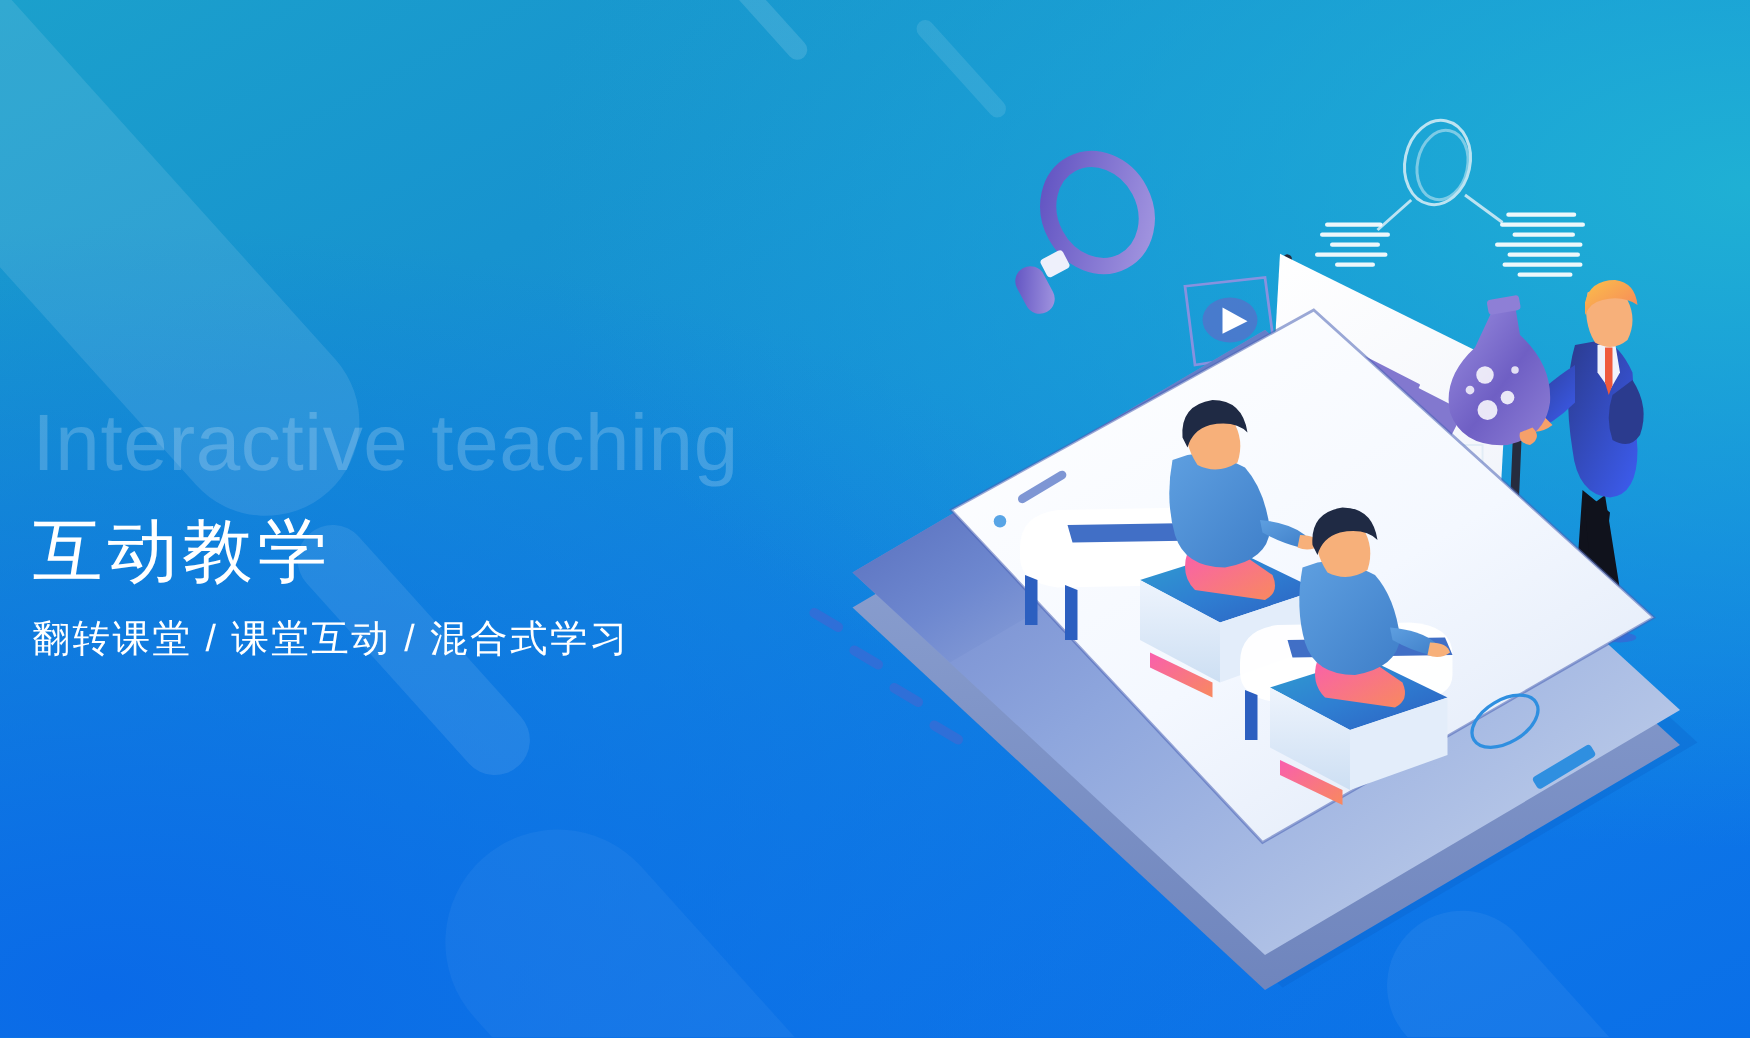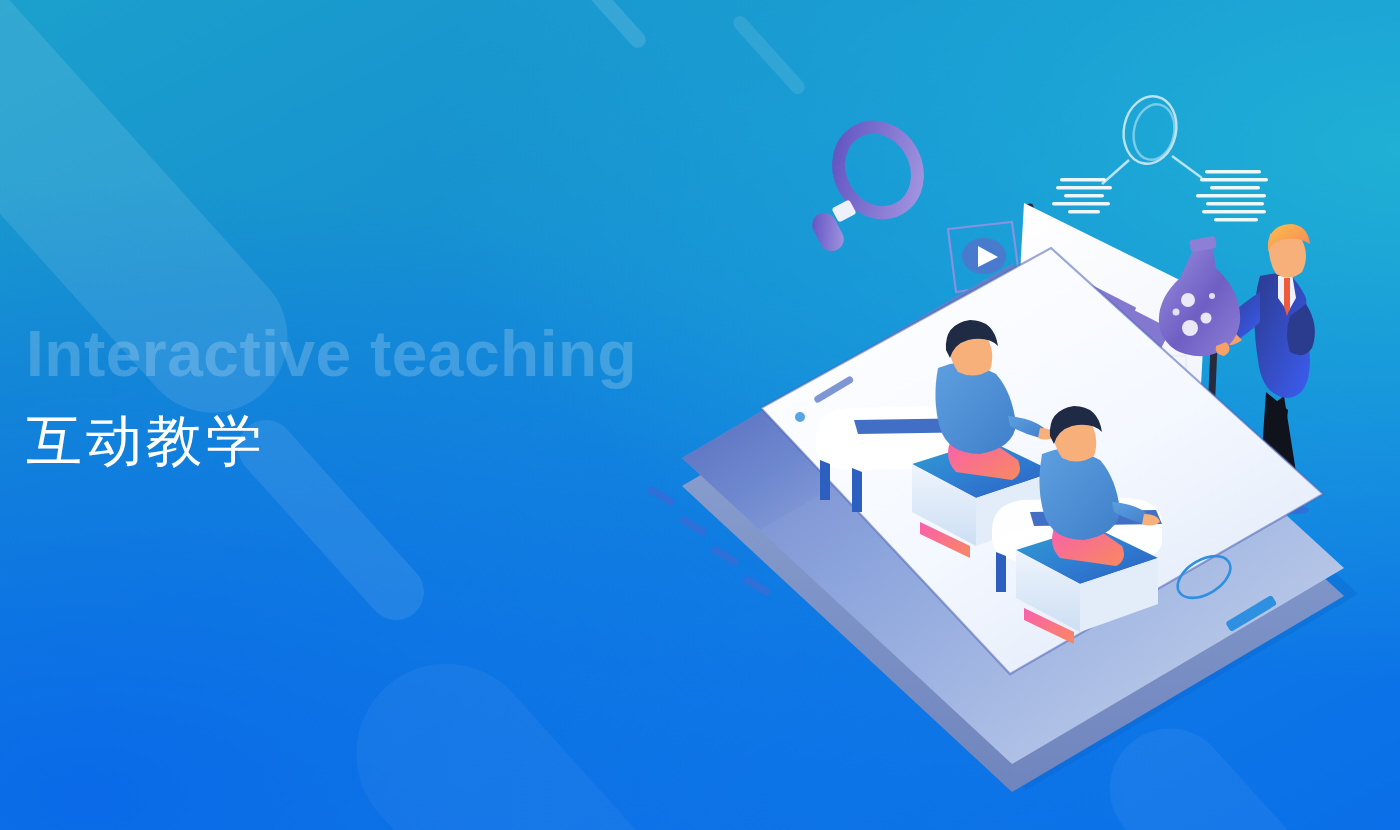--- a/index.html
+++ b/index.html
@@ -28,21 +28,21 @@
   .cap-d{ left:303px; top:395px; width:56px; height:250px;
           background:rgba(255,255,255,.09); transform:rotate(-42deg); }
   .cap-e{ left:1210px; top:690px; width:120px; height:420px;
           background:rgba(255,255,255,.05); transform:rotate(-42deg); }
   .cap-f{ left:470px; top:620px; width:180px; height:520px;
           background:rgba(255,255,255,.045); transform:rotate(-42deg); }
 
   
   .copy{ position:absolute; left:26px; top:322px; width:760px; z-index:6; }
   .ghost{
-    font-size:64px; font-weight:700; letter-spacing:.5px; line-height:1;
+    font-size:64px; font-weight:400; letter-spacing:.5px; line-height:1;
     color:rgba(255,255,255,.20);
     white-space:nowrap;
   }
   .headline{
     margin-top:24px;
     font-size:56px; font-weight:400; color:#ffffff;
     letter-spacing:4px; line-height:1.1;
   }
   .subline{
     margin-top:22px;
@@ -62,20 +62,21 @@
   <div class="deco cap-a"></div>
   <div class="deco cap-b"></div>
   <div class="deco cap-c"></div>
   <div class="deco cap-d"></div>
   <div class="deco cap-e"></div>
   <div class="deco cap-f"></div>
 
   <div class="copy">
     <div class="ghost">Interactive teaching</div>
     <div class="headline">互动教学</div>
+    <div class="subline">翻转课堂 / 课堂互动 / 混合式学习</div>
   </div>
 
   <div class="art">
     <svg viewBox="0 0 760 740" xmlns="http://www.w3.org/2000/svg">
       <defs>
         <linearGradient id="gFrame" x1="0" y1="0" x2="1" y2="1">
           <stop offset="0" stop-color="#5f74c4"></stop>
             <stop offset="0.45" stop-color="#8ea6dd"></stop>
           <stop offset="1" stop-color="#c9d6ec"></stop>
         </linearGradient>

